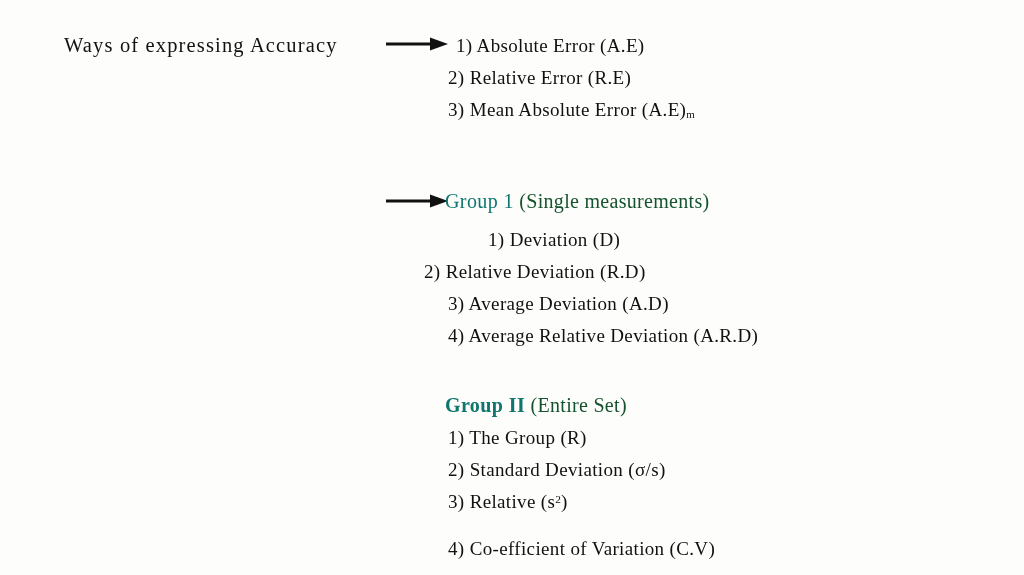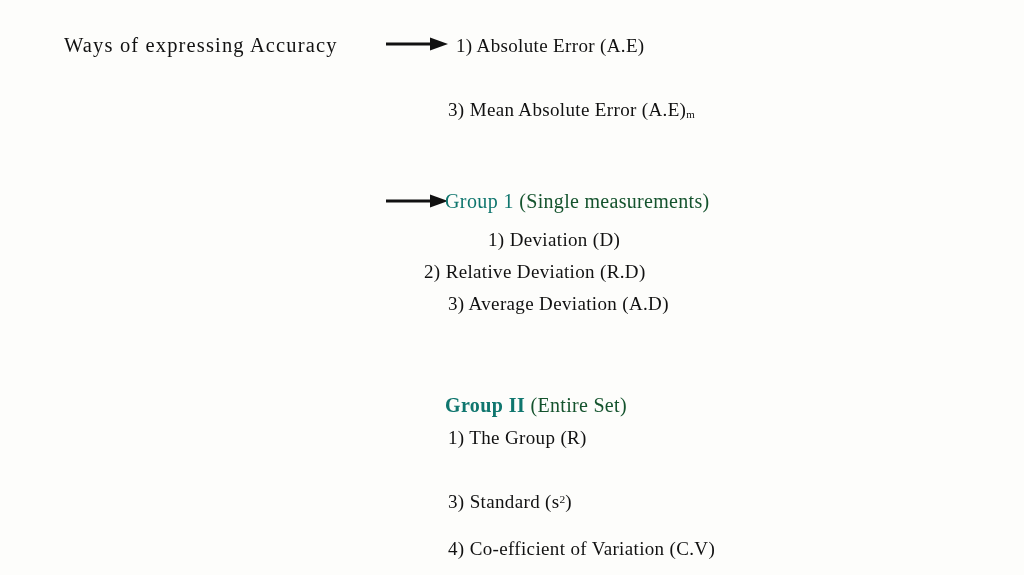--- a/index.html
+++ b/index.html
@@ -88,20 +88,24 @@
   <svg class="arrow" style="left:386px; top:36px;" width="62" height="16" viewBox="0 0 62 16">
     <line x1="0" y1="8" x2="48" y2="8" stroke="#111111" stroke-width="3.1"></line>
     <polygon points="44,1.5 62,8 44,14.5" fill="#111111"></polygon>
   </svg>
 
   <div class="row entry" style="left:448px; top:36px;margin-left:8px;">
     <span>1)</span>
     <span>Absolute Error (A.E)</span>
   </div>
 
+  <div class="row entry" style="left:448px; top:68px;">
+    <span>2)</span>
+    <span>Relative Error (R.E)</span>
+  </div>
 
   <div class="row entry" style="left:448px; top:100px;">
     <span>3)</span>
     <span>Mean Absolute Error (A.E)</span><sub>m</sub>
   </div>
 
 
   <svg class="arrow" style="left:386px; top:193px;" width="62" height="16" viewBox="0 0 62 16">
     <line x1="0" y1="8" x2="48" y2="8" stroke="#111111" stroke-width="3.1"></line>
     <polygon points="44,1.5 62,8 44,14.5" fill="#111111"></polygon>
@@ -117,32 +121,40 @@
     <span>Deviation (D)</span>
   </div>
   <div class="row entry" style="left:424px; top:262px;">
     <span>2)</span>
     <span>Relative Deviation (R.D)</span>
   </div>
   <div class="row entry" style="left:448px; top:294px;">
     <span>3)</span>
     <span>Average Deviation (A.D)</span>
   </div>
+  <div class="row entry" style="left:448px; top:326px;">
+    <span>4)</span>
+    <span>Average Relative Deviation (A.R.D)</span>
+  </div>
 
   <div class="row group-head" style="left:445px; top:395px;">
     <span class="group-name heavy">Group II</span>
     <span class="group-paren">(Entire Set)</span>
   </div>
 
   <div class="row entry" style="left:448px; top:428px;">
     <span>1)</span>
     <span>The Group (R)</span>
   </div>
+  <div class="row entry" style="left:448px; top:460px;">
+    <span>2)</span>
+    <span>Standard Deviation (σ/s)</span>
+  </div>
   <div class="row entry" style="left:448px; top:492px;">
     <span>3)</span>
-    <span>Standard (s</span><sup>2</sup><span>)</span>
+    <span>Relative (s</span><sup>2</sup><span>)</span>
   </div>
   <div class="row entry" style="left:448px; top:524px;margin-top:15px;">
     <span>4)</span>
     <span>Co-efficient of Variation (C.V)</span>
   </div>
 
 </div>
 
 </body></html>

